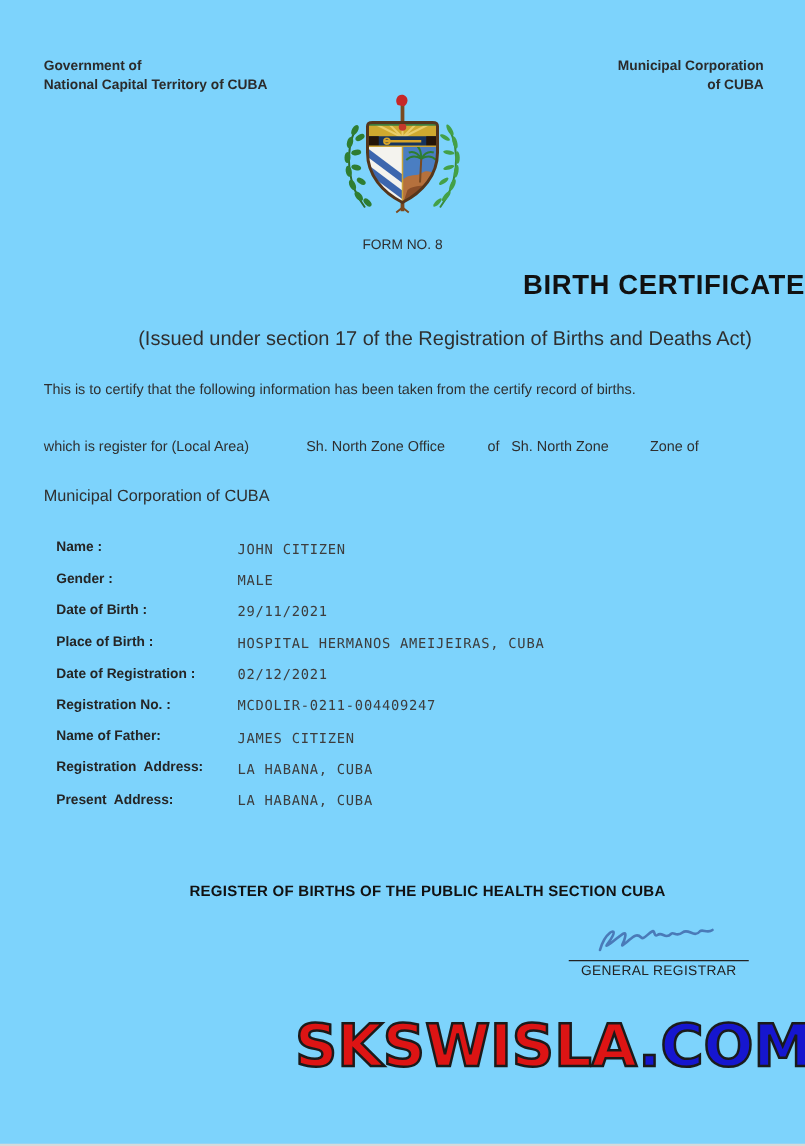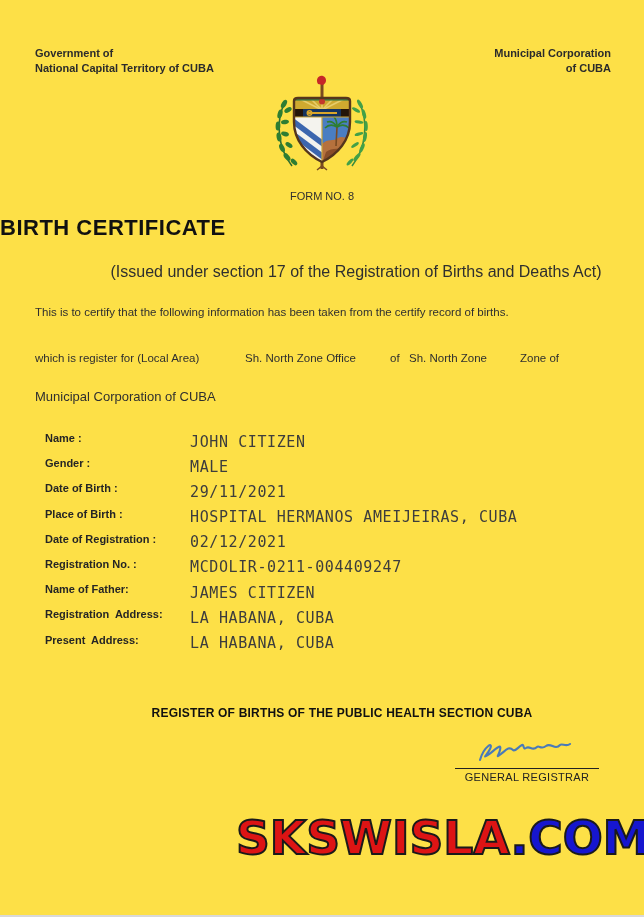--- a/index.html
+++ b/index.html
@@ -1,49 +1,49 @@
 <!DOCTYPE html>
 <html><head>
 <meta charset="utf-8">
 <style>
   html,body { margin:0; padding:0; background:#ffffff; }
   .page {
     position:relative; width:644px; height:917px; margin:0 auto;
-    background:#fde047; overflow:hidden;
+    background:#7dd3fc; overflow:hidden;
     font-family:"Liberation Sans", sans-serif; color:#2b2b2b;
   }
   .page-edge { position:absolute; left:0; right:0; bottom:0; border-top:2px solid #d9d9d9; }
 
   .hdr { position:absolute; top:46px; font-size:11px; font-weight:bold; line-height:1.4; color:#2b2b2b; }
   .hdr-left  { left:35px;  text-align:left; }
   .hdr-right { right:33px; text-align:right; }
 
   .emblem { position:absolute; left:50%; top:74px; transform:translateX(-50%); width:104px; height:100px; }
 
   .form-no  { position:absolute; top:190px; left:0; width:100%; text-align:center; font-size:11px; color:#2f2f2f; }
-  .title    { position:absolute; top:215px; left:0; width:100%; text-align:left;
+  .title    { position:absolute; top:215px; left:0; width:100%; text-align:right;
               font-size:22px; font-weight:bold; letter-spacing:0.5px; color:#111; margin:0; }
   .subtitle { position:absolute; top:263px; left:0; width:100%; text-align:center; font-size:16px; color:#2f2f2f;margin-left:34px; }
 
   .certify  { position:absolute; top:306px; left:35px; right:35px; font-size:11.5px; color:#2f2f2f; }
 
   .register-line { position:absolute; top:352px; left:35px; right:20px; height:16px; font-size:11.5px; color:#2f2f2f; }
   .register-line span { position:absolute; top:0; white-space:nowrap; }
   .rl-part1  { left:0; }
   .rl-office { left:210px; }
   .rl-of     { left:355px; }
   .rl-zone   { left:374px; }
   .rl-zoneof { left:485px; }
   .municipal-line { position:absolute; top:389px; left:35px; font-size:13px; color:#2f2f2f; }
 
   .fields { position:absolute; top:432px; left:45px; right:20px; }
   .field-row { position:relative; height:25.2px; }
   .field-label { position:absolute; left:0; top:0; font-size:11px; font-weight:bold; color:#252525; white-space:pre; }
   .field-value { position:absolute; left:145px; top:0.5px; font-family:"DejaVu Sans Mono","Liberation Mono",monospace;
-                 font-size:15px; letter-spacing:0.6px; color:#3d3d3d; white-space:pre; }
+                 font-size:11px; letter-spacing:0.6px; color:#3d3d3d; white-space:pre; }
 
   .register-heading { position:absolute; top:706px; left:0; width:100%; text-align:center;
                       font-size:12px; font-weight:bold; letter-spacing:0.2px; color:#111;margin-left:20px; }
 
   .signature-block { position:absolute; top:738px; left:455px; width:144px; }
   .signature-svg { display:block; margin:0 auto; }
   .signature-line { border-top:1.5px solid #222; margin-top:2px; }
   .registrar-label { text-align:center; font-size:11px; letter-spacing:0.3px; color:#222; margin-top:2px; }
 
   .watermark { position:absolute; top:812px; left:236px; font-size:47px; font-weight:bold;

